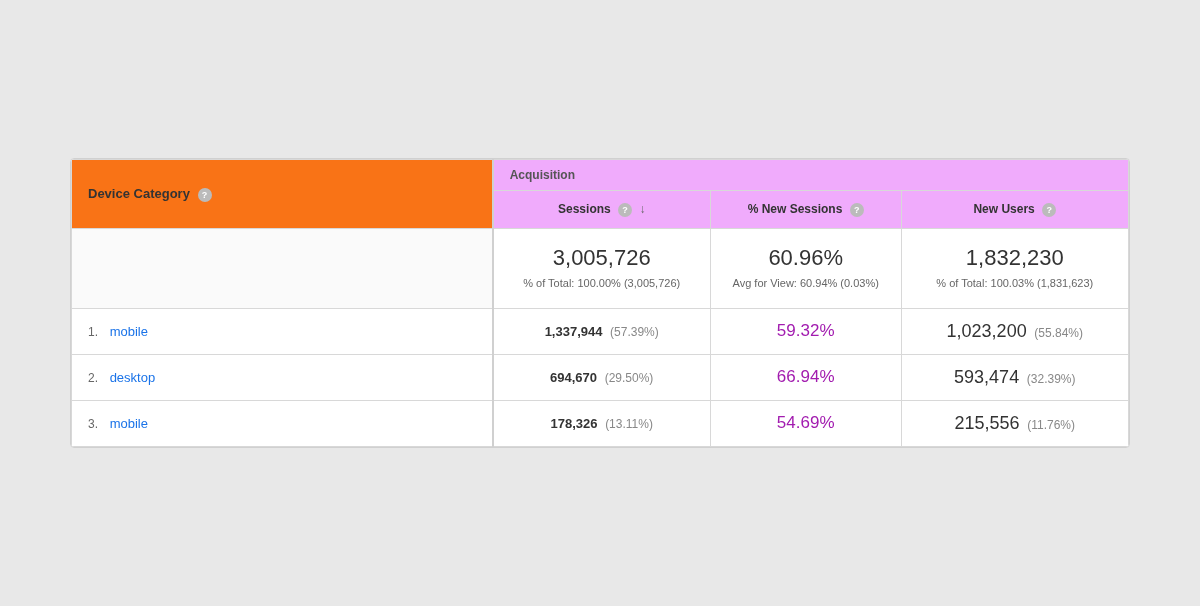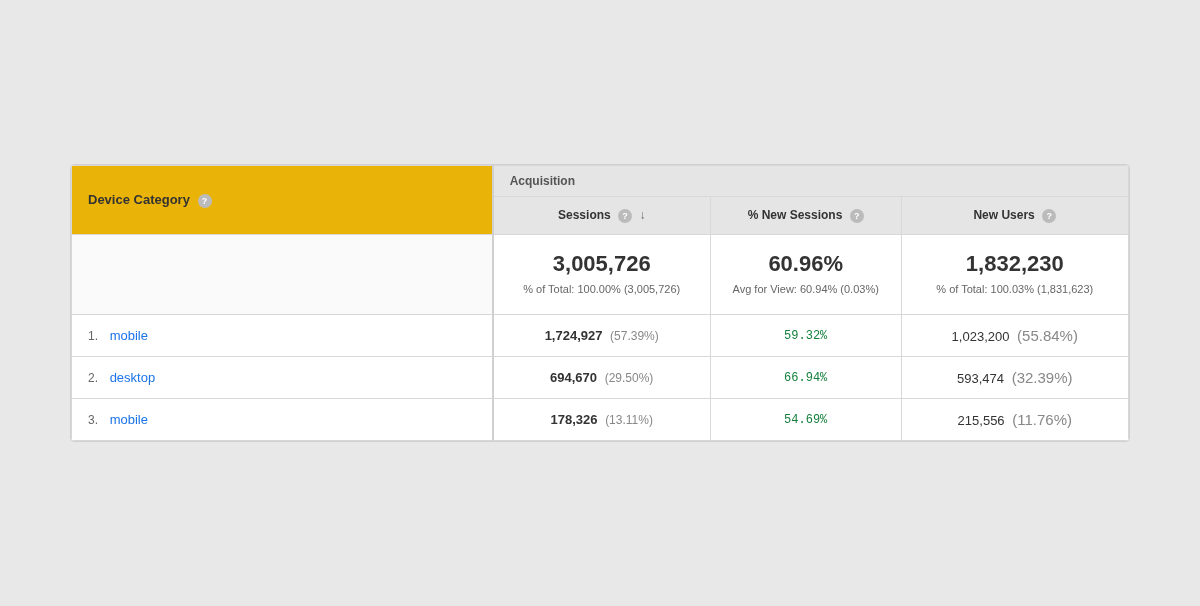--- a/index.html
+++ b/index.html
@@ -24,31 +24,31 @@
     }
 
     table {
       width: 100%;
       border-collapse: collapse;
     }
 
     
     .header-row-1 th,
     .header-row-2 th {
-      background: #e5e5e5;
+      background: #f0abfc;
       border: 1px solid #d8d8d8;
       padding: 10px 16px;
       text-align: center;
       font-weight: bold;
       font-size: 12px;
       color: #333;
     }
 
     .header-row-1 .dim-header {
-      background: #eab308;
+      background: #f97316;
       text-align: left;
       vertical-align: middle;
       font-size: 13px;
       border-right: 2px solid #d0d0d0;
     }
 
     .header-row-1 .acq-header {
       text-align: left;
       padding: 8px 16px;
       font-size: 12px;
@@ -101,21 +101,21 @@
     }
 
     .total-row .dim-cell {
       text-align: left;
       background: #fafafa;
       border-right: 2px solid #d0d0d0;
     }
 
     .total-main {
       font-size: 22px;
-      font-weight: 700;
+      font-weight: 400;
       color: #333;
       display: block;
     }
 
     .total-sub {
       font-size: 11px;
       color: #666;
       margin-top: 4px;
       display: block;
       line-height: 1.5;
@@ -158,33 +158,32 @@
 
     .sessions-pct {
       color: #888;
       font-size: 12px;
       font-weight: normal;
       margin-left: 4px;
       margin-top: 23px;
     }
 
     .new-sessions-val {
-      color: #15803d;
-      font-size: 12px;
-      font-family: Liberation Mono, monospace;
+      color: #a21caf;
+      font-size: 17px;
     }
 
     .new-users-val {
       color: #333;
-      font-size: 13px;
+      font-size: 18px;
     }
 
     .new-users-pct {
       color: #888;
-      font-size: 15px;
+      font-size: 12px;
       margin-left: 4px;
     }
 
     .data-row:last-child td {
       border-bottom: 1px solid #d8d8d8;
     }
   </style>
 </head>
 <body>
 
@@ -235,21 +234,21 @@
           <span class="total-sub">% of Total: 100.03% (1,831,623)</span>
         </td>
       </tr>
 
     <tr class="data-row">
       <td class="dim-cell">
         <span class="row-num">1.</span>
         <span class="row-label">mobile</span>
       </td>
       <td>
-        <span class="sessions-val">1,724,927</span>
+        <span class="sessions-val">1,337,944</span>
         <span class="sessions-pct">(57.39%)</span>
       </td>
       <td>
         <span class="new-sessions-val">59.32%</span>
       </td>
       <td>
         <span class="new-users-val">1,023,200</span>
         <span class="new-users-pct">(55.84%)</span>
       </td>
     </tr>

